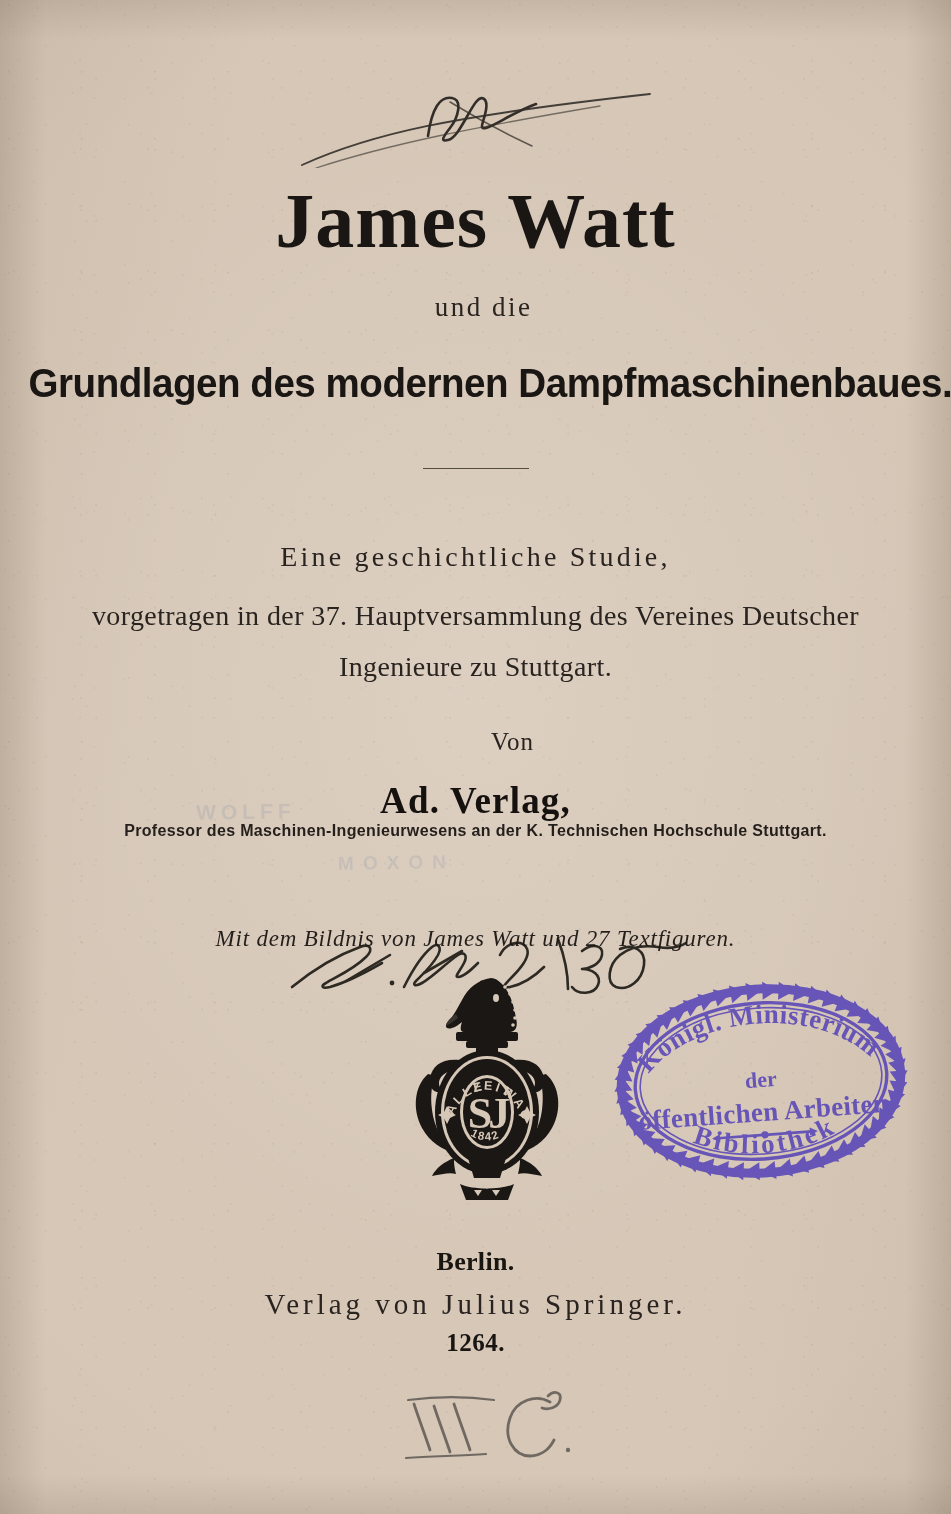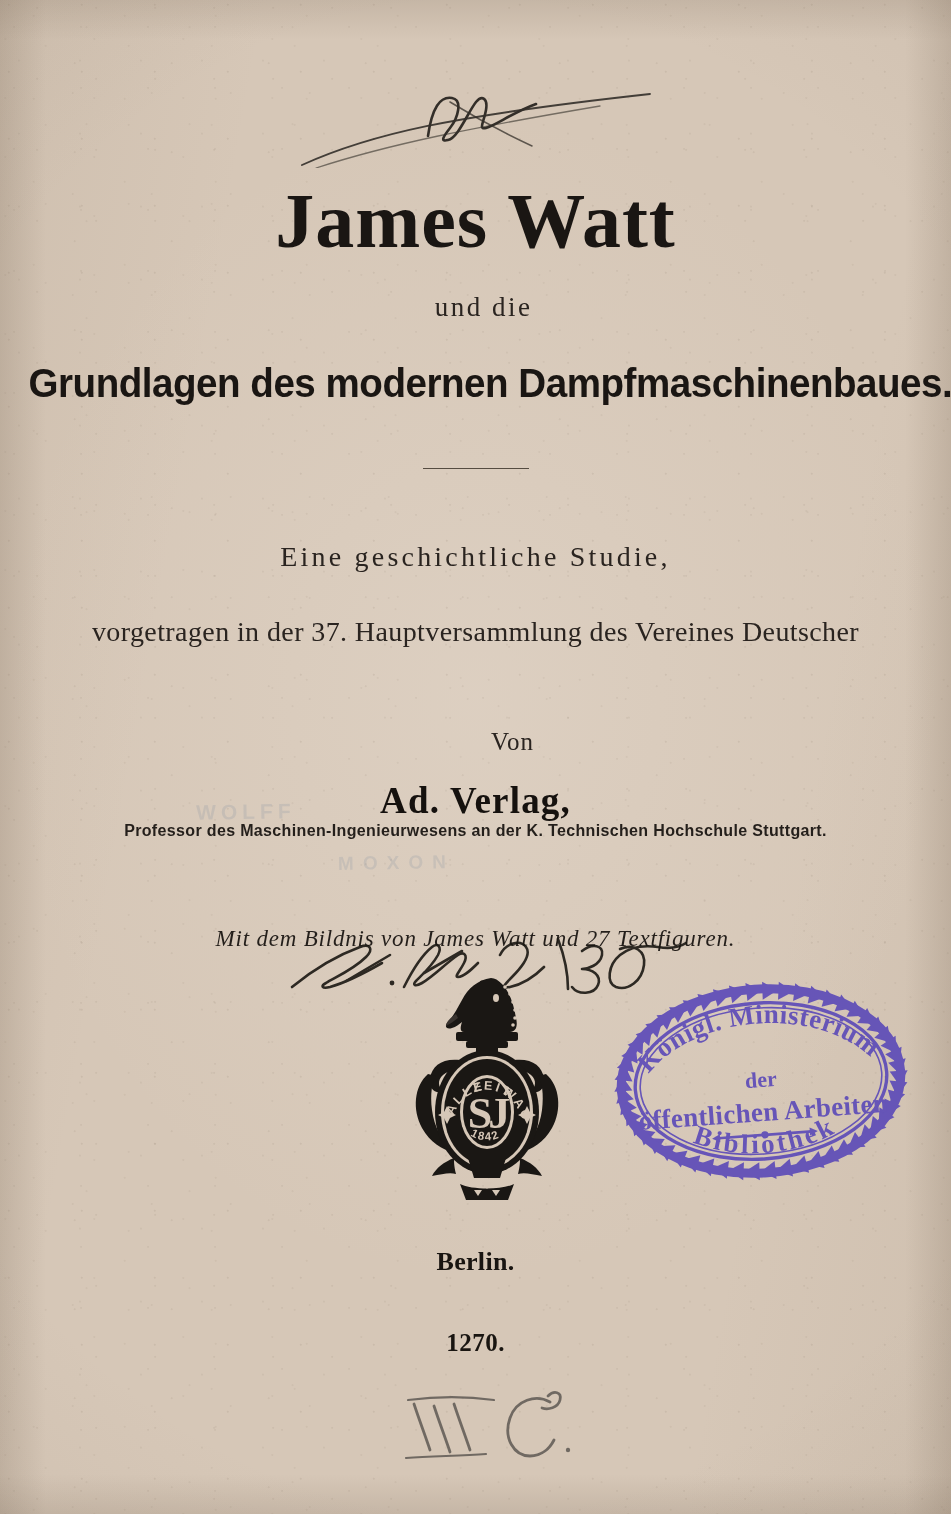--- a/index.html
+++ b/index.html
@@ -85,21 +85,21 @@
     opacity: .85;
   }
 
   #study {
     top: 541px;
     font-size: 28px;
     letter-spacing: 3.2px;
     color: #2a2420;
   }
   #presented {
-    top: 616px;
+    top: 600px;
     font-size: 28px;
     letter-spacing: 0.4px;
     color: #2a2420;
   }
   #place {
     top: 651px;
     font-size: 28px;
     letter-spacing: 0.4px;
     color: #2a2420;
   }
@@ -232,20 +232,21 @@
   </svg>
 
   <div class="line" id="title">James Watt</div>
   <div class="line" id="unddie">und die</div>
   <div class="line" id="subtitle">Grundlagen des modernen Dampfmaschinenbaues.</div>
 
   <div id="rule"></div>
 
   <div class="line" id="study">Eine geschichtliche Studie,</div>
   <div class="line" id="presented">vorgetragen in der 37. Hauptversammlung des Vereines Deutscher</div>
+  <div class="line" id="place">Ingenieure zu Stuttgart.</div>
 
   <div class="line" id="von">Von</div>
   <div class="line" id="author">Ad. Verlag,</div>
   <div class="line" id="affiliation">Professor des Maschinen-Ingenieurwesens an der K. Technischen Hochschule Stuttgart.</div>
 
   <div class="line" id="figures">Mit dem Bildnis von James Watt und 27 Textfiguren.</div>
 
   <svg id="accession" viewBox="0 0 404 82">
     <title>J. Nr. 21 730</title>
     <g fill="none" stroke="#1b1813" stroke-width="2.6" stroke-linecap="round" stroke-linejoin="round">
@@ -428,21 +429,22 @@
       </text>
 
       <path d="M126 160 L 220 160" stroke="#5b49b8" stroke-width="2.6"></path>
       <circle cx="173" cy="160" r="3.6"></circle>
       <path d="M120 160 l8 -4 0 8z"></path>
         <path d="M226 160 l-8 -4 0 8z"></path>
     </g>
   </svg>
 
   <div class="line" id="city">Berlin.</div>
-  <div class="line" id="year">1270.</div>
+  <div class="line" id="publisher">Verlag von Julius Springer.</div>
+  <div class="line" id="year">1264.</div>
 
   <svg id="shelfmark" viewBox="0 0 210 96">
     <title>VIII C.</title>
     <g fill="none" stroke="#4a4642" stroke-width="2.8" stroke-linecap="round">
       <path d="M16 18 C 22 36, 28 52, 32 64"></path>
       <path d="M36 20 C 42 38, 48 54, 52 66"></path>
       <path d="M56 18 C 62 36, 68 52, 72 64"></path>
       <path d="M10 14 C 40 10, 68 10, 96 14" stroke-width="2.2"></path>
       <path d="M8 72 C 34 70, 62 70, 88 68" stroke-width="2.2"></path>
       <path d="M152 16 C 138 8, 118 14, 112 32 C 105 52, 116 70, 132 70

